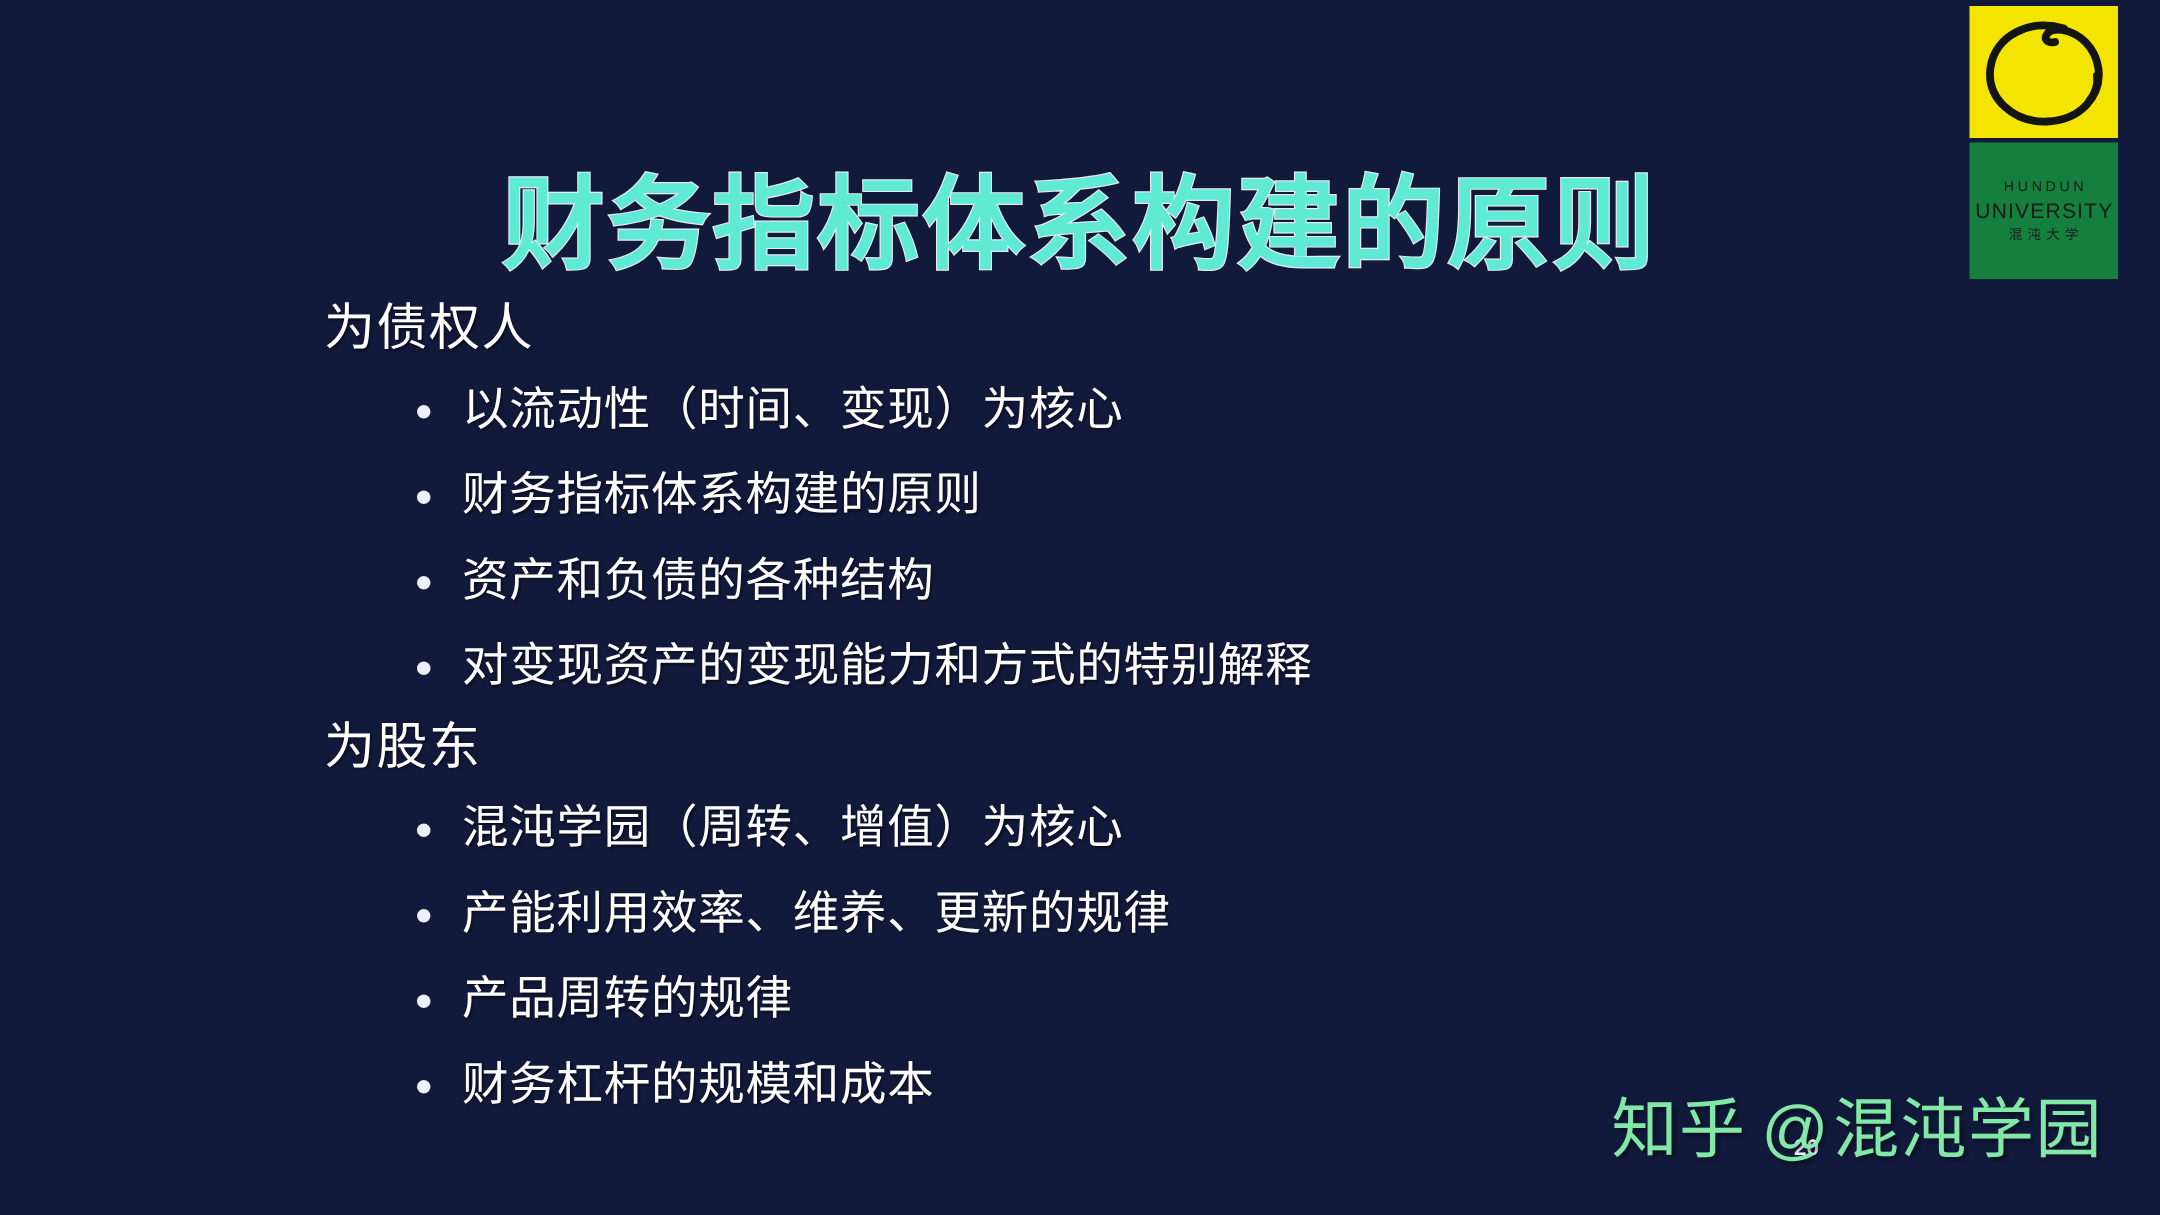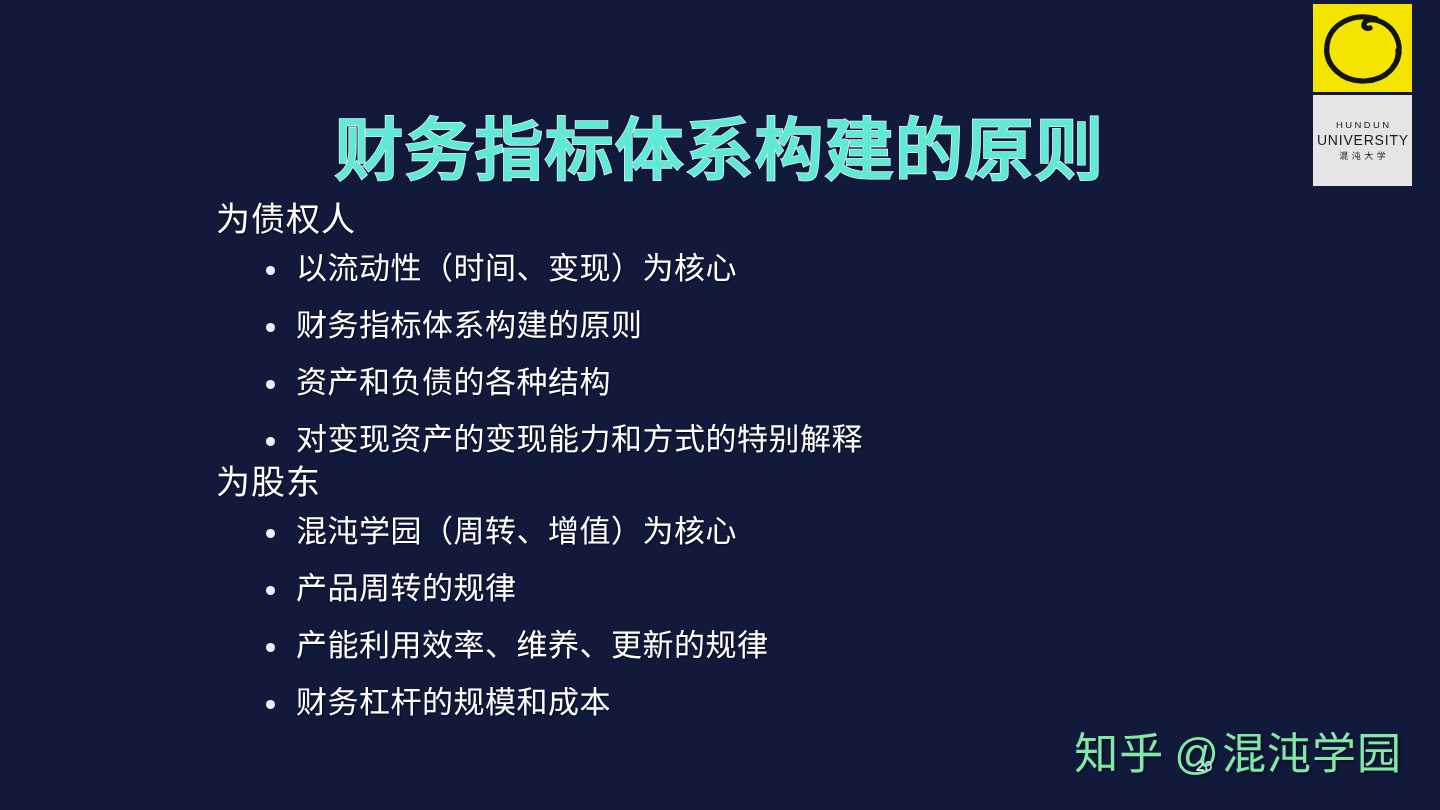--- a/index.html
+++ b/index.html
@@ -41,21 +41,21 @@
     display: block;
     width: 99px;
     height: 88px;
   }
   .logo-word {
     position: absolute;
     left: 0;
     top: 91px;
     width: 99px;
     height: 91px;
-    background: #e5e5e5;
+    background: #15803d;
     display: flex;
     flex-direction: column;
     align-items: center;
     justify-content: center;
     gap: 3px;
   }
   .logo-word .lw-en1 {
     font-size: 9.5px;
     letter-spacing: 2.4px;
     color: #1a1a1a;
@@ -110,21 +110,21 @@
     line-height: 46px;
     color: #ffffff;
     letter-spacing: 1px;
     text-shadow: 1px 1px 2px rgba(0,0,0,0.55);
     margin: 0 0 8px 0;
   }
   .group-head.second { }
 
   ul.bullets {
     list-style: none;
-    margin: 0;
+    margin: 12px;
     padding: 0 0 0 48px;
   }
   ul.bullets li {
     position: relative;
     font-size: 31px;
     line-height: 38px;
     color: #ffffff;
     letter-spacing: 0.5px;
     padding: 0 0 0 32px;
     margin: 0 0 19px 0;
@@ -218,25 +218,25 @@
     </ul>
 
     <div class="group-head second">为股东</div>
     <ul class="bullets">
       <li>
         <span class="dot"></span>
         <span>混沌学园（周转、增值）为核心</span>
       </li>
       <li>
         <span class="dot"></span>
+        <span>产能利用效率、维养、更新的规律</span>
+      </li>
+      <li>
+        <span class="dot"></span>
         <span>产品周转的规律</span>
-      </li>
-      <li>
-        <span class="dot"></span>
-        <span>产能利用效率、维养、更新的规律</span>
       </li>
       <li>
         <span class="dot"></span>
         <span>财务杠杆的规模和成本</span>
       </li>
     </ul>
 
   </div>
 
   <div class="page-number">20</div>

